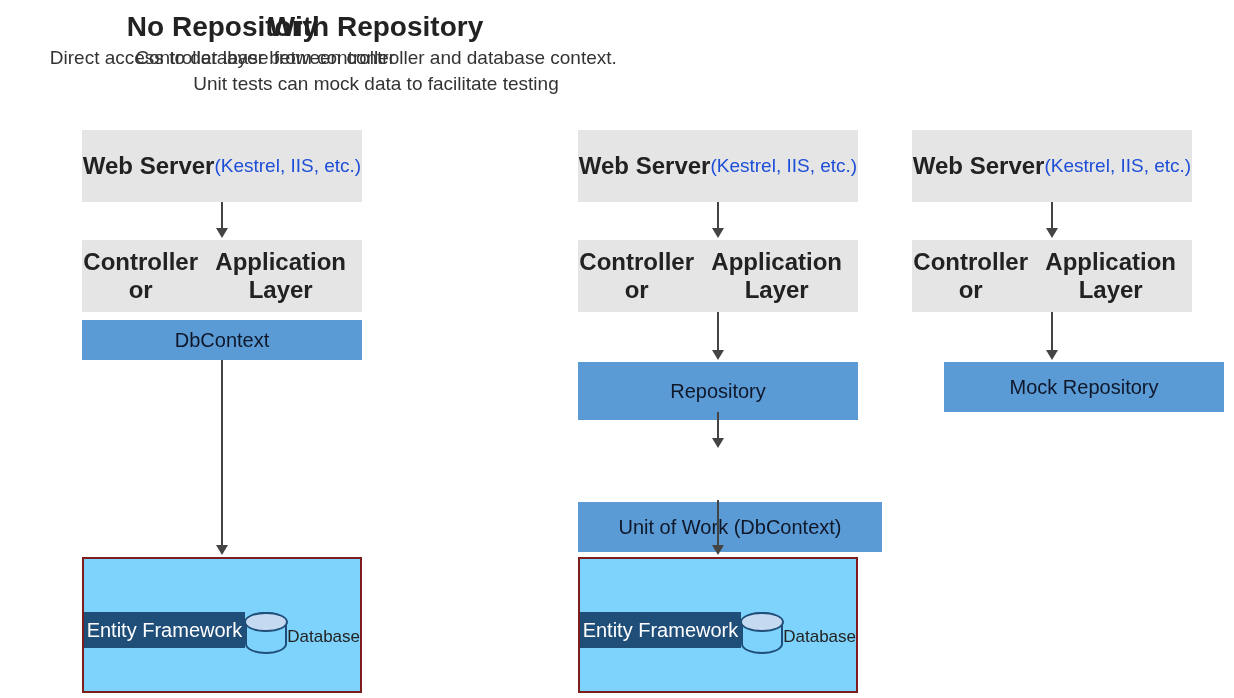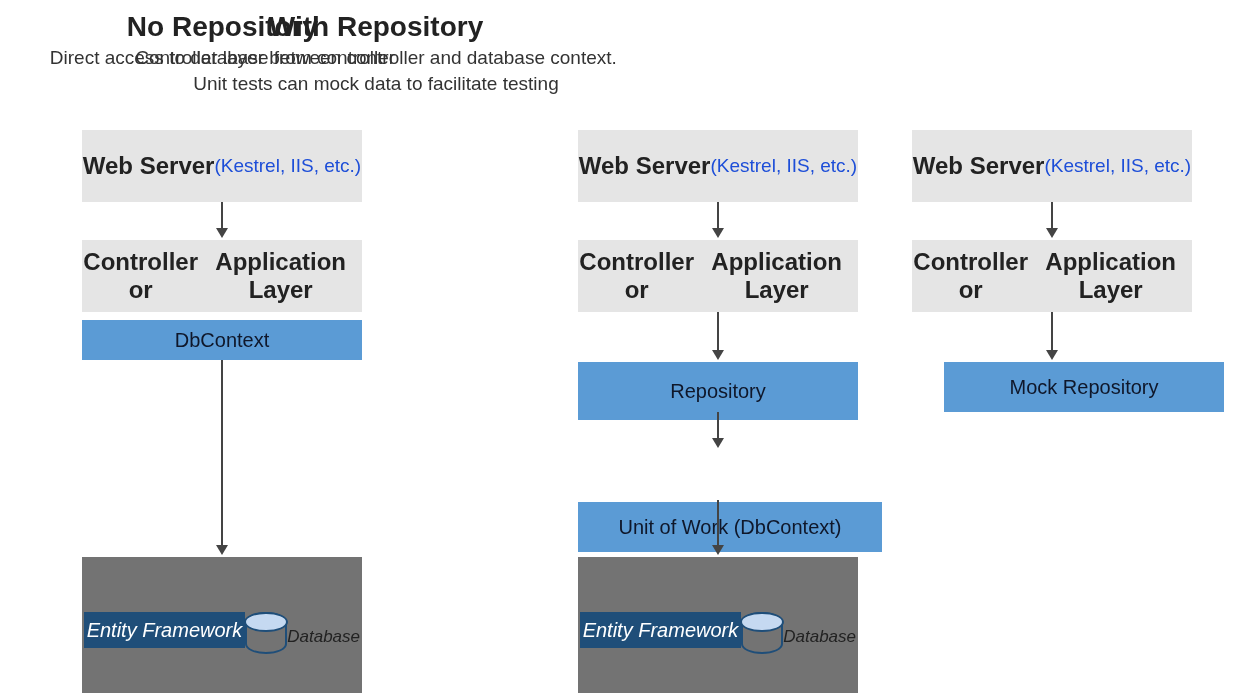--- a/index.html
+++ b/index.html
@@ -52,23 +52,22 @@
   .blue-box {
     background: #5b9bd5;
     color: #0f172a;
     font-size: 20px;
     font-weight: 400;
     display: flex;
     align-items: center;
     justify-content: center;
   }
   .lightblue-box {
-    background: #737373;
-    border: 2px solid #737373;
-    font-style: italic;
+    background: #7dd3fc;
+    border: 2px solid #7f1d1d;
   }
   .darkblue-box {
     background: #1f4e79;
     color: #ffffff;
     font-size: 20px;
     font-weight: 400;
     display: flex;
     align-items: center;
     justify-content: center;
   }

